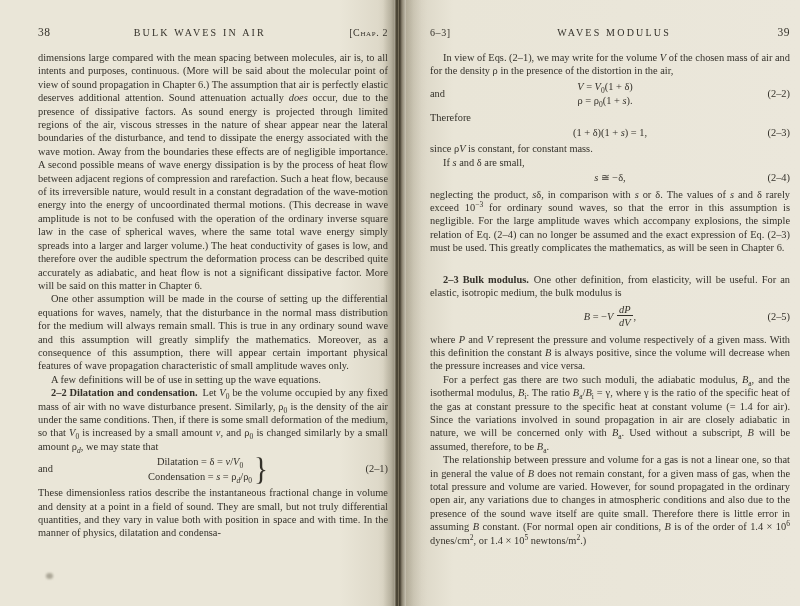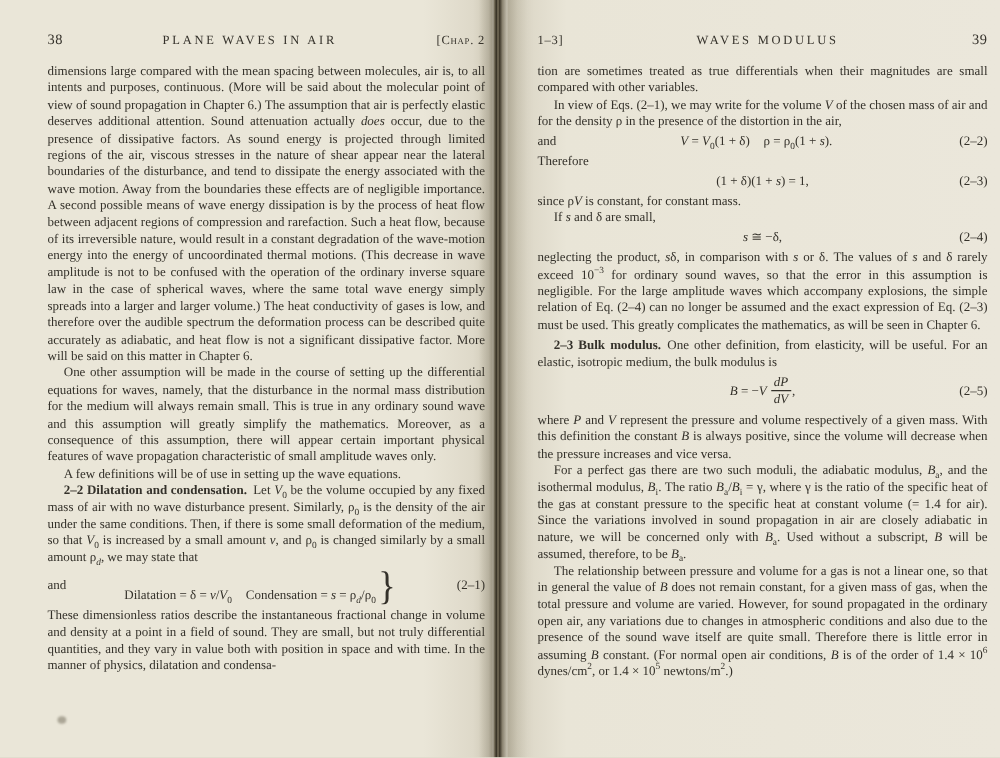--- a/index.html
+++ b/index.html
@@ -32,21 +32,21 @@
   .body{font-size:10.4px;line-height:13.4px;text-align:justify;}
   .body p{margin:0;}
   .ind{text-indent:13px;}
   .runin{font-weight:bold;margin-right:5px;}
   sub,sup{font-size:7.5px;line-height:0;}
   
   .eqgrid{display:grid;grid-template-columns:34px 1fr 44px;align-items:center;
      margin:2px 0 3px 0;}
   .eqconnector{text-align:left;}
   .eqcenter{text-align:center;}
-  .eqstack{display:inline-flex;flex-direction:row;gap:11px;vertical-align:middle;
+  .eqstack{display:inline-flex;flex-direction:column;gap:1px;vertical-align:middle;
      text-align:center;}
   .bracewrap{display:inline-flex;align-items:flex-end;}
   .brace{font-size:29px;font-weight:400;line-height:28px;transform:scaleY(1.1);
      margin-left:2px;}
   .eqnum{text-align:right;}
   .eqline{position:relative;text-align:center;margin:2px 0 3px 0;}
   .eqline .eqnum{position:absolute;right:0;top:0;}
   .frac{display:inline-block;vertical-align:-6px;text-align:center;line-height:11px;
      margin:0 1px;}
   .fnum{display:block;border-bottom:0.8px solid #34312a;padding:0 2px 0px 2px;}
@@ -56,21 +56,21 @@
   i{font-style:italic;}
 </style>
 </head>
 <body>
 
 <div class="scan">
 
   <div class="page page-left">
     <div class="pagehead">
       <span class="pnum">38</span>
-      <span class="runtitle">PLANE WAVES IN AIR</span>
+      <span class="runtitle">BULK WAVES IN AIR</span>
       <span class="chapref">[Chap. 2</span>
     </div>
     <div class="body">
       <p>dimensions large compared with the mean spacing between molecules, air is, to all intents and purposes, continuous.  (More will be said about the molecular point of view of sound propagation in Chapter 6.)  The assumption that air is perfectly elastic deserves additional attention.  Sound attenuation actually <i>does</i> occur, due to the presence of dissipative factors.  As sound energy is projected through limited regions of the air, viscous stresses in the nature of shear appear near the lateral boundaries of the disturbance, and tend to dissipate the energy associated with the wave motion.  Away from the boundaries these effects are of negligible importance.  A second possible means of wave energy dissipation is by the process of heat flow between adjacent regions of compression and rarefaction.  Such a heat flow, because of its irreversible nature, would result in a constant degradation of the wave-motion energy into the energy of uncoordinated thermal motions.  (This decrease in wave amplitude is not to be confused with the operation of the ordinary inverse square law in the case of spherical waves, where the same total wave energy simply spreads into a larger and larger volume.)  The heat conductivity of gases is low, and therefore over the audible spectrum the deformation process can be described quite accurately as adiabatic, and heat flow is not a significant dissipative factor.  More will be said on this matter in Chapter 6.</p>
       <p class="ind">One other assumption will be made in the course of setting up the differential equations for waves, namely, that the disturbance in the normal mass distribution for the medium will always remain small.  This is true in any ordinary sound wave and this assumption will greatly simplify the mathematics.  Moreover, as a consequence of this assumption, there will appear certain important physical features of wave propagation characteristic of small amplitude waves only.</p>
       <p class="ind">A few definitions will be of use in setting up the wave equations.</p>
       <p class="ind"><b class="runin">2–2 Dilatation and condensation.</b><span>Let <i>V</i><sub>0</sub> be the volume occupied by any fixed mass of air with no wave disturbance present.  Similarly, ρ<sub>0</sub> is the density of the air under the same conditions.  Then, if there is some small deformation of the medium, so that <i>V</i><sub>0</sub> is increased by a small amount <i>v</i>, and ρ<sub>0</sub> is changed similarly by a small amount ρ<sub><i>d</i></sub>, we may state that</span></p>
       <div class="eqgrid">
         <span class="eqconnector">and</span>
         <span class="eqcenter bracewrap" style="justify-content:center;">
@@ -84,26 +84,25 @@
       </div>
       <p>These dimensionless ratios describe the instantaneous fractional change in volume and density at a point in a field of sound.  They are small, but not truly differential quantities, and they vary in value both with position in space and with time.  In the manner of physics, dilatation and condensa-</p>
     </div>
     <div class="smudge"></div>
   </div>
 
   <div class="gutter"></div>
 
   <div class="page page-right">
     <div class="pagehead">
-      <span class="secref">1–3]</span>
+      <span class="secref">6–3]</span>
       <span class="runtitle">WAVES MODULUS</span>
       <span class="pnum">39</span>
     </div>
     <div class="body">
-      <p>tion are sometimes treated as true differentials when their magnitudes are small compared with other variables.</p>
       <p class="ind">In view of Eqs. (2–1), we may write for the volume <i>V</i> of the chosen mass of air and for the density ρ in the presence of the distortion in the air,</p>
       <div class="eqgrid">
         <span class="eqconnector">and</span>
         <span class="eqcenter">
           <span class="eqstack">
             <span><i>V</i> = <i>V</i><sub>0</sub>(1 + δ)</span>
             <span>ρ = ρ<sub>0</sub>(1 + <i>s</i>).</span>
           </span>
         </span>
         <span class="eqnum">(2–2)</span>
@@ -113,21 +112,21 @@
         <span>(1 + δ)(1 + <i>s</i>) = 1,</span>
         <span class="eqnum">(2–3)</span>
       </div>
       <p>since ρ<i>V</i> is constant, for constant mass.</p>
       <p class="ind">If <i>s</i> and δ are small,</p>
       <div class="eqline">
         <span><i>s</i> ≅ −δ,</span>
         <span class="eqnum">(2–4)</span>
       </div>
       <p>neglecting the product, <i>s</i>δ, in comparison with <i>s</i> or δ.  The values of <i>s</i> and δ rarely exceed 10<sup>−3</sup> for ordinary sound waves, so that the error in this assumption is negligible.  For the large amplitude waves which accompany explosions, the simple relation of Eq. (2–4) can no longer be assumed and the exact expression of Eq. (2–3) must be used.  This greatly complicates the mathematics, as will be seen in Chapter 6.</p>
-      <p class="ind" style="margin-top:3px;"><b class="runin">2–3 Bulk modulus.</b><span>One other definition, from elasticity, will be useful.  For an elastic, isotropic medium, the bulk modulus is</span></p>
+      <p class="ind" style="margin-top:18px;"><b class="runin">2–3 Bulk modulus.</b><span>One other definition, from elasticity, will be useful.  For an elastic, isotropic medium, the bulk modulus is</span></p>
       <div class="eqline" style="margin:4px 0 5px 0;">
         <span><i>B</i> = −<i>V</i></span>
         <span class="frac"><span class="fnum"><i>dP</i></span><span class="fden"><i>dV</i></span></span><span>,</span>
         <span class="eqnum" style="top:6px;padding-left:44px;">(2–5)</span>
       </div>
       <p>where <i>P</i> and <i>V</i> represent the pressure and volume respectively of a given mass.  With this definition the constant <i>B</i> is always positive, since the volume will decrease when the pressure increases and vice versa.</p>
       <p class="ind">For a perfect gas there are two such moduli, the adiabatic modulus, <i>B</i><sub>a</sub>, and the isothermal modulus, <i>B</i><sub>i</sub>.  The ratio <i>B</i><sub>a</sub>/<i>B</i><sub>i</sub> = γ, where γ is the ratio of the specific heat of the gas at constant pressure to the specific heat at constant volume (= 1.4 for air).  Since the variations involved in sound propagation in air are closely adiabatic in nature, we will be concerned only with <i>B</i><sub>a</sub>.  Used without a subscript, <i>B</i> will be assumed, therefore, to be <i>B</i><sub>a</sub>.</p>
       <p class="ind">The relationship between pressure and volume for a gas is not a linear one, so that in general the value of <i>B</i> does not remain constant, for a given mass of gas, when the total pressure and volume are varied.  However, for sound propagated in the ordinary open air, any variations due to changes in atmospheric conditions and also due to the presence of the sound wave itself are quite small.  Therefore there is little error in assuming <i>B</i> constant.  (For normal open air conditions, <i>B</i> is of the order of 1.4 × 10<sup>6</sup> dynes/cm<sup>2</sup>, or 1.4 × 10<sup>5</sup> newtons/m<sup>2</sup>.)</p>
     </div>
   </div>

